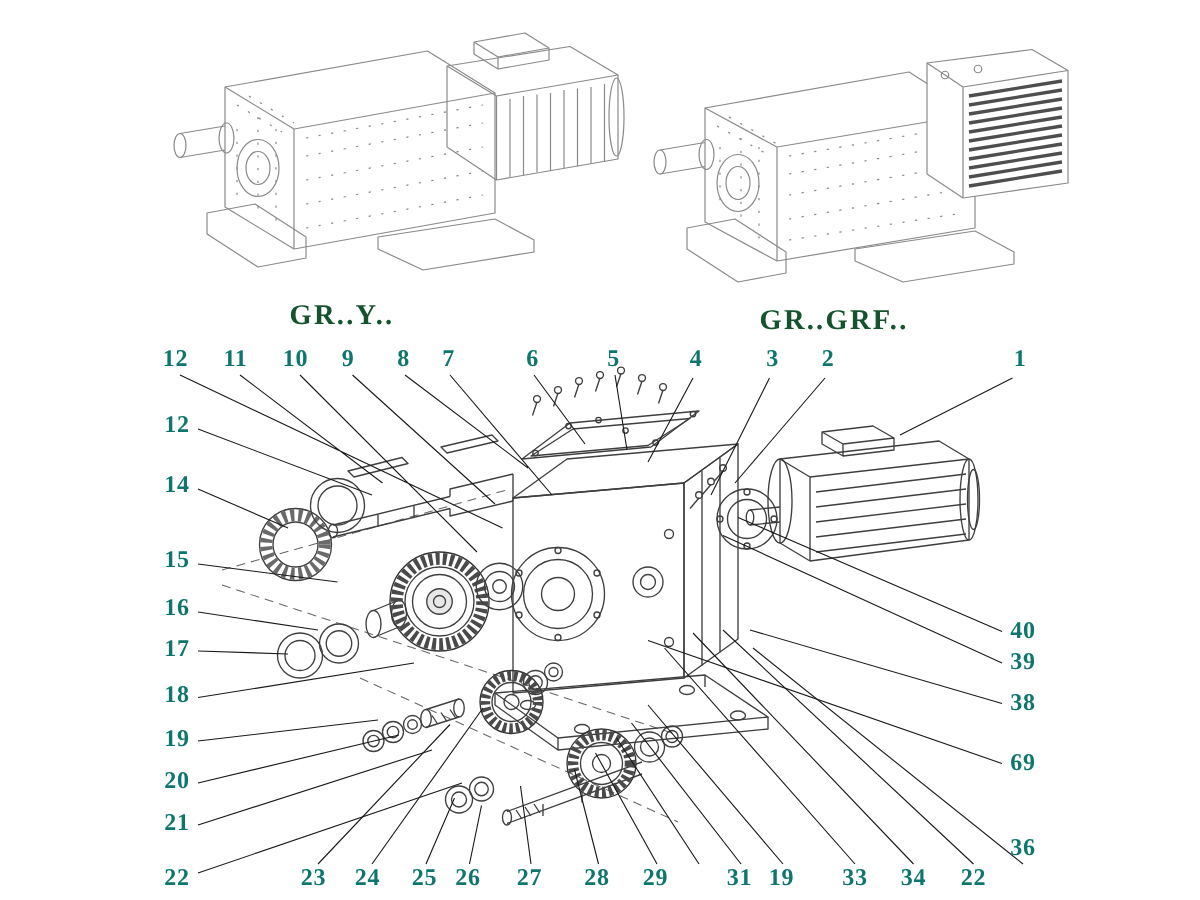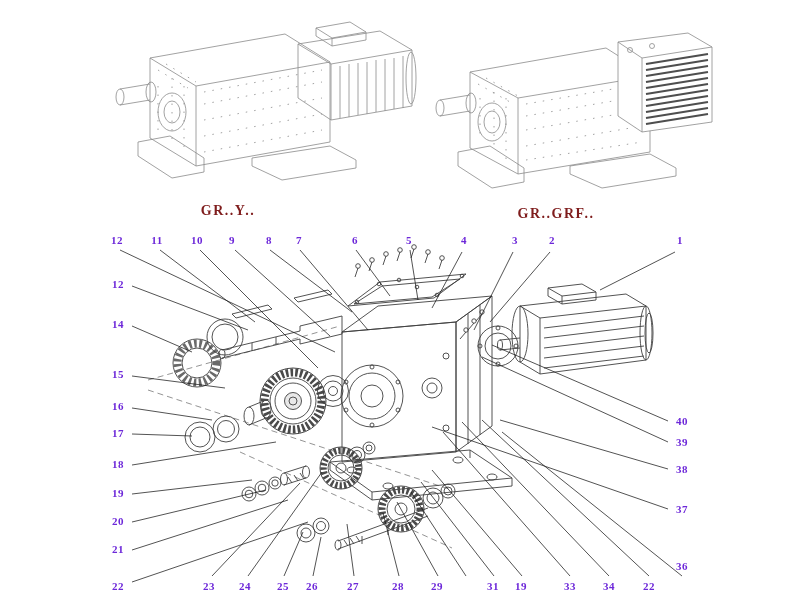--- a/index.html
+++ b/index.html
@@ -3,26 +3,26 @@
 <meta charset="utf-8">
 <style>
   html,body { margin:0; padding:0; background:#fff; }
   .canvas {
     position:relative; width:800px; height:600px; background:#ffffff;
     font-family:"Liberation Serif", serif; overflow:hidden;
   }
   .art { position:absolute; left:0; top:0; }
   .callout {
     position:absolute; transform:translate(-50%,-50%);
-    font-weight:bold; font-size:11px; color:#6d28d9; letter-spacing:.5px;
+    font-weight:bold; font-size:16px; color:#0f766e; letter-spacing:.5px;
     user-select:none;
   }
   .variant-title {
     position:absolute; transform:translate(-50%,-50%);
-    font-weight:bold; font-size:14px; color:#7f1d1d; letter-spacing:1.5px;
+    font-weight:bold; font-size:19px; color:#14532d; letter-spacing:1.5px;
   }
 </style>
 </head>
 <body>
 
 <div class="canvas">
 
   <svg class="art" width="800" height="600" viewBox="0 0 800 600">
 
     <g stroke="#8a8a8a" fill="none" stroke-width="0.8" stroke-linejoin="round">
@@ -267,15 +267,15 @@
   <span class="callout" style="left:493px;top:586px">31</span>
   <span class="callout" style="left:521px;top:586px">19</span>
   <span class="callout" style="left:570px;top:586px">33</span>
   <span class="callout" style="left:609px;top:586px">34</span>
   <span class="callout" style="left:649px;top:586px">22</span>
   <span class="callout" style="left:682px;top:566px">36</span>
 
   <span class="callout" style="left:682px;top:421px">40</span>
   <span class="callout" style="left:682px;top:442px">39</span>
   <span class="callout" style="left:682px;top:469px">38</span>
-  <span class="callout" style="left:682px;top:509px">37</span>
+  <span class="callout" style="left:682px;top:509px">69</span>
 
 </div>
 
 </body></html>

